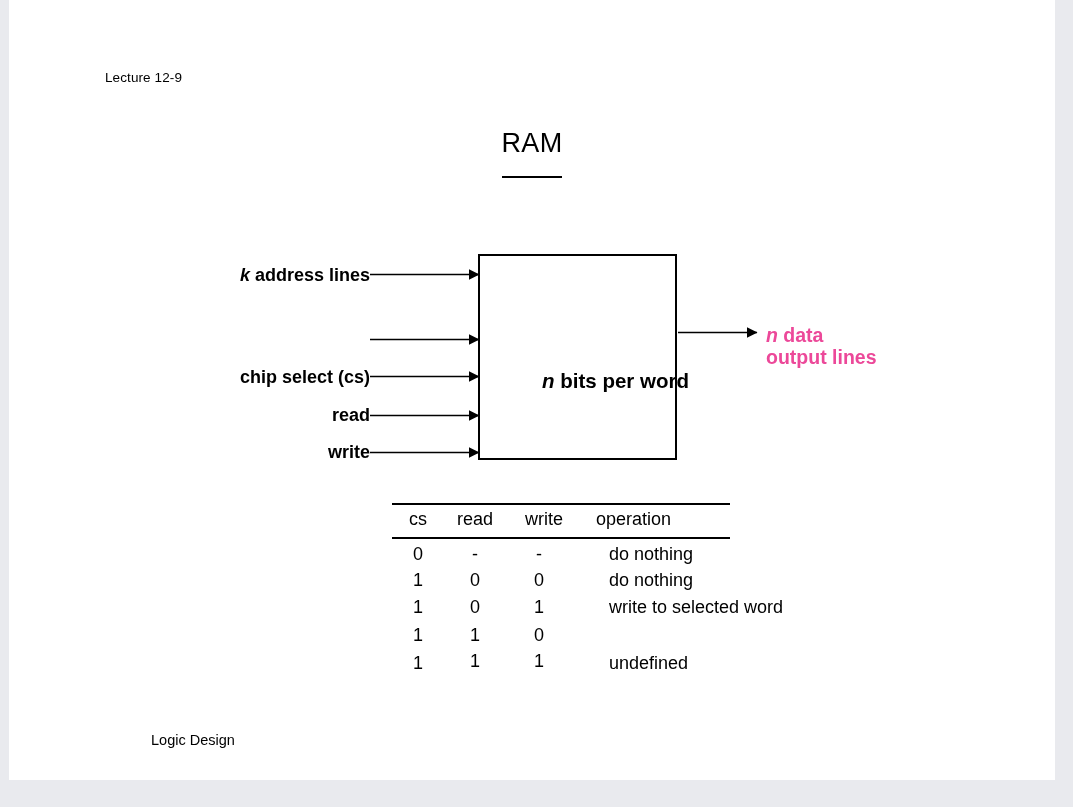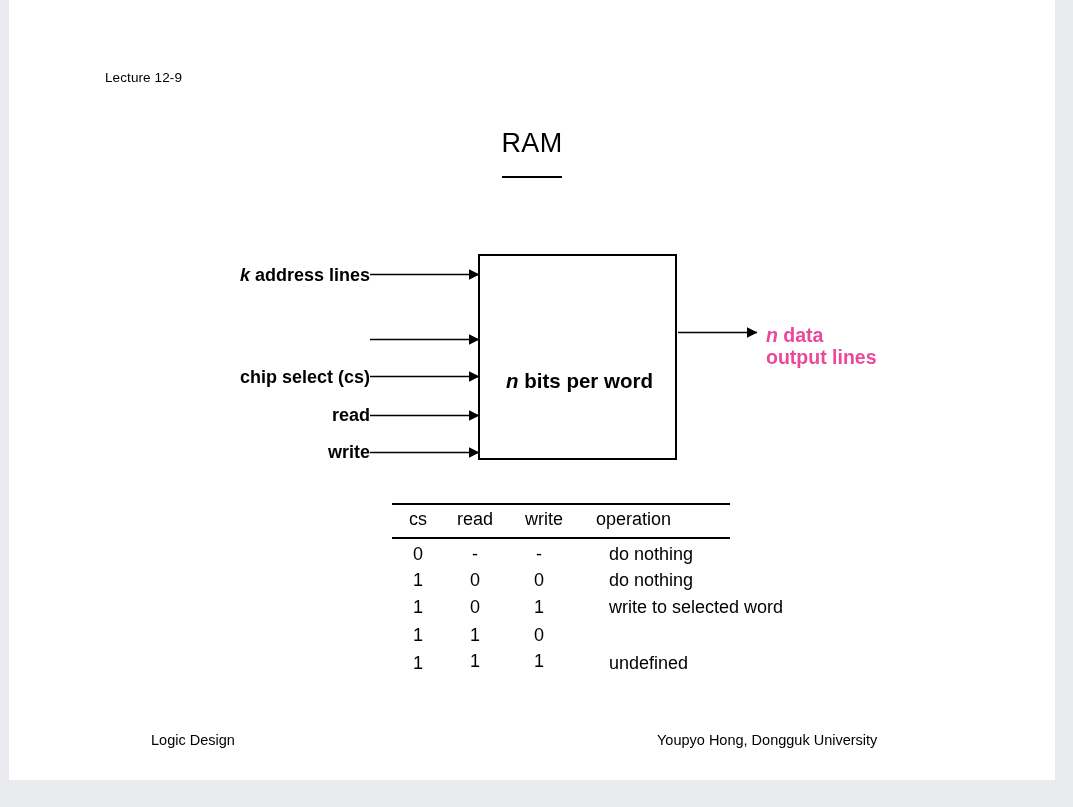--- a/index.html
+++ b/index.html
@@ -72,21 +72,21 @@
   .box-line {
     position: absolute;
     width: 199px;
     text-align: center;
     font-size: 20.5px;
     font-weight: bold;
     color: #000;
     white-space: nowrap;
   }
   .box-line.l1 { top: 68px; left: 0; }
-  .box-line.l2 { top: 113px; left: 0; }
+  .box-line.l2 { top: 113px; left: 0; padding-left: 36px; }
   .box-line sup {
     font-size: 0.62em;
     vertical-align: super;
     line-height: 0;
   }
 
   
   .port-label {
     position: absolute;
     right: 685px;      
@@ -232,15 +232,14 @@
     <div class="tcell c-read" style="left:466px; top:625px">1</div>
     <div class="tcell c-write" style="left:530px; top:625px">0</div>
 
     <div class="tcell c-cs" style="left:409px; top:653px">1</div>
     <div class="tcell c-read" style="left:466px; top:651px">1</div>
     <div class="tcell c-write" style="left:530px; top:651px">1</div>
     <div class="tcell c-op" style="left:600px; top:653px">undefined</div>
   </div>
 
   <div class="footer-text" id="footer-left">Logic Design</div>
-  <div class="footer-text" id="footer-right">Youpyo Hong, Dongguk University</div>
 
 </div>
 
 </body></html>

